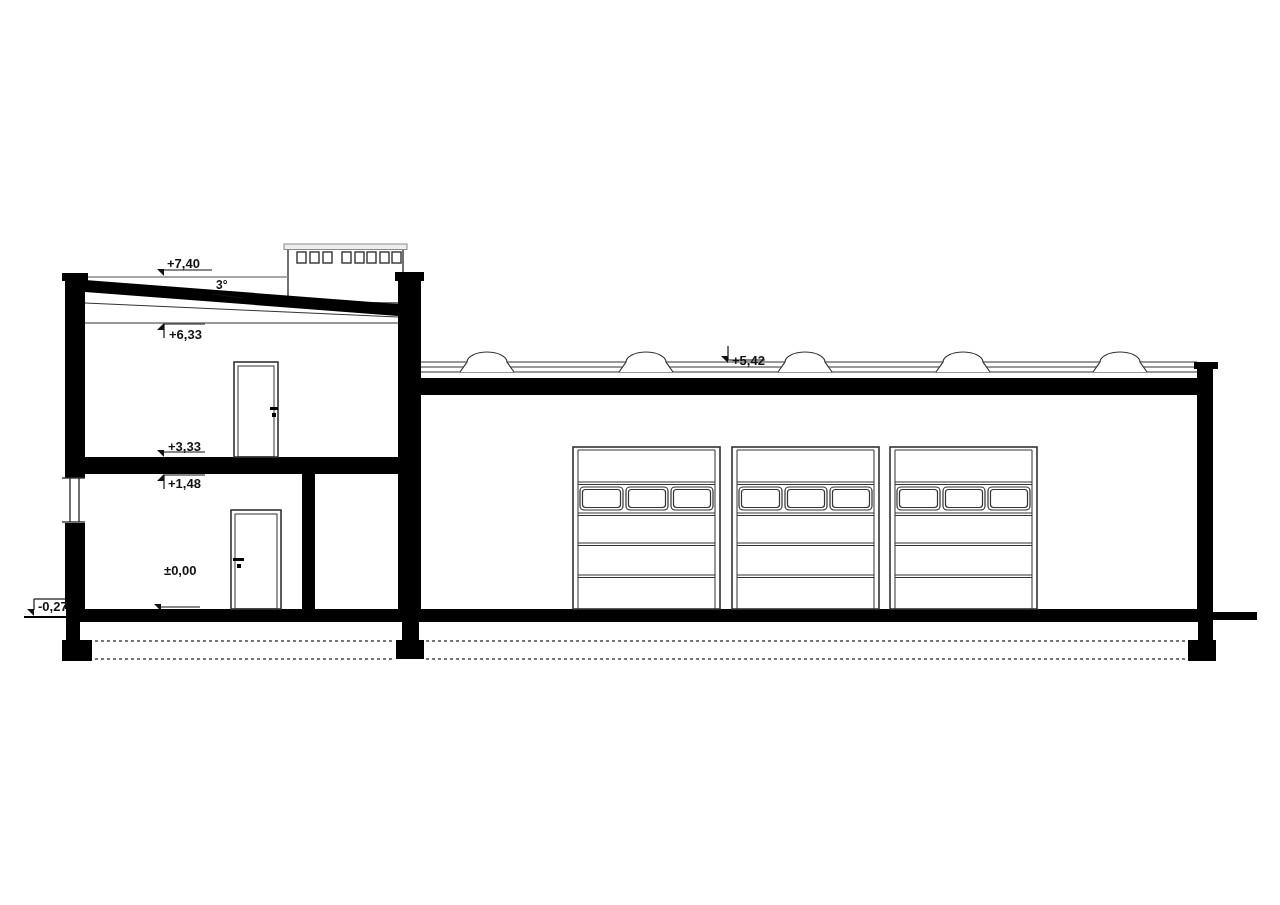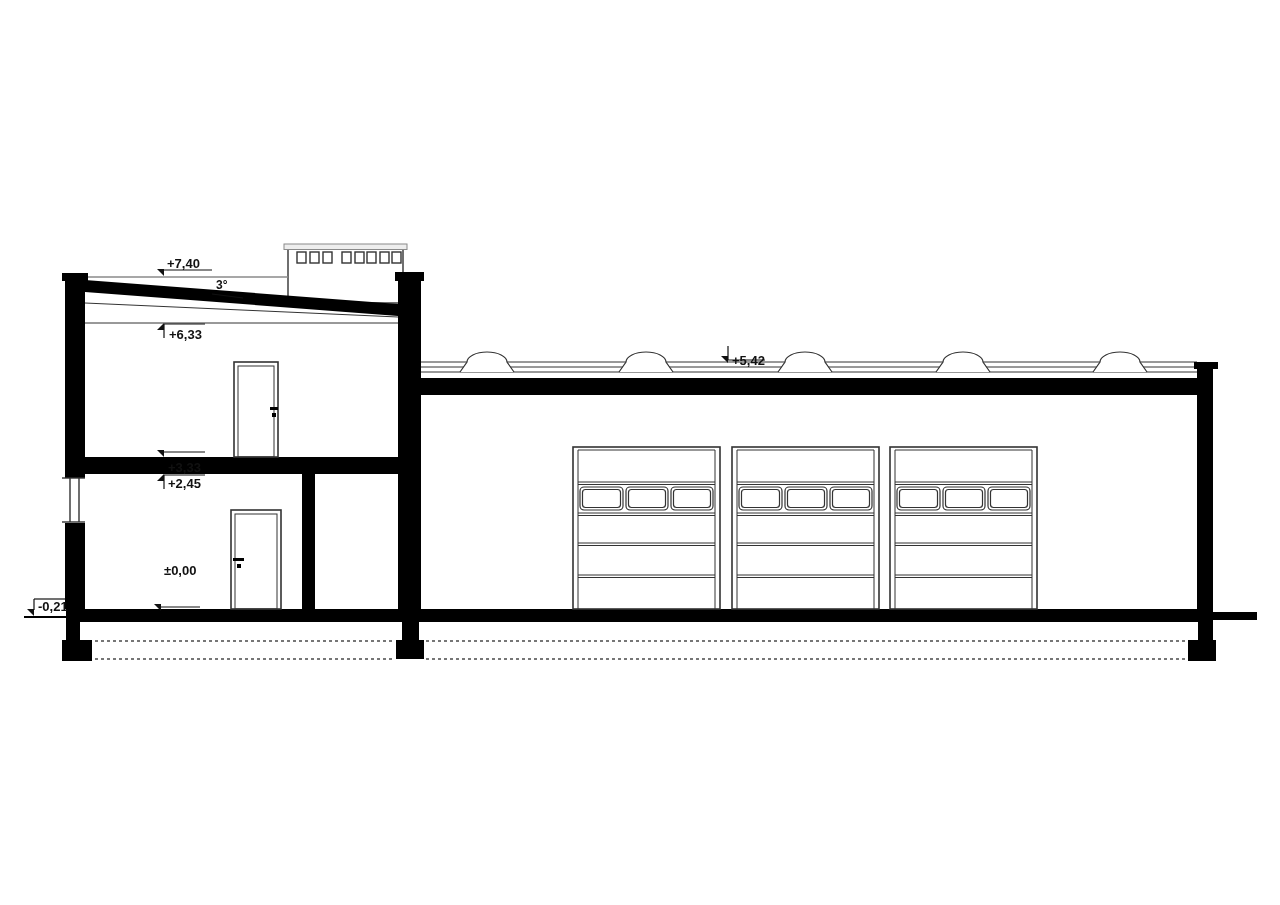--- a/index.html
+++ b/index.html
@@ -254,19 +254,19 @@
         <line x1="728" y1="346" x2="728" y2="360"></line>
         <line x1="728" y1="360" x2="765" y2="360"></line>
         <polygon points="728,363 721,356 728,356" stroke="none"></polygon>
       </g>
     </g>
   </svg>
 
   <div class="lvl" style="left:167px; top:257px;">+7,40</div>
   <div class="lvl small" style="left:216px; top:279px;">3°</div>
   <div class="lvl" style="left:169px; top:328px;">+6,33</div>
-  <div class="lvl" style="left:168px; top:461px;">+3,33</div>
-  <div class="lvl" style="left:168px; top:477px;">+2,45</div>
+  <div class="lvl" style="left:168px; top:440px;">+3,33</div>
+  <div class="lvl" style="left:168px; top:477px;">+1,48</div>
   <div class="lvl" style="left:164px; top:564px;">±0,00</div>
-  <div class="lvl" style="left:38px; top:600px;">-0,21</div>
+  <div class="lvl" style="left:38px; top:600px;">-0,27</div>
   <div class="lvl" style="left:732px; top:346px;margin-top:8px;">+5,42</div>
 
 </div>
 
 </body></html>

